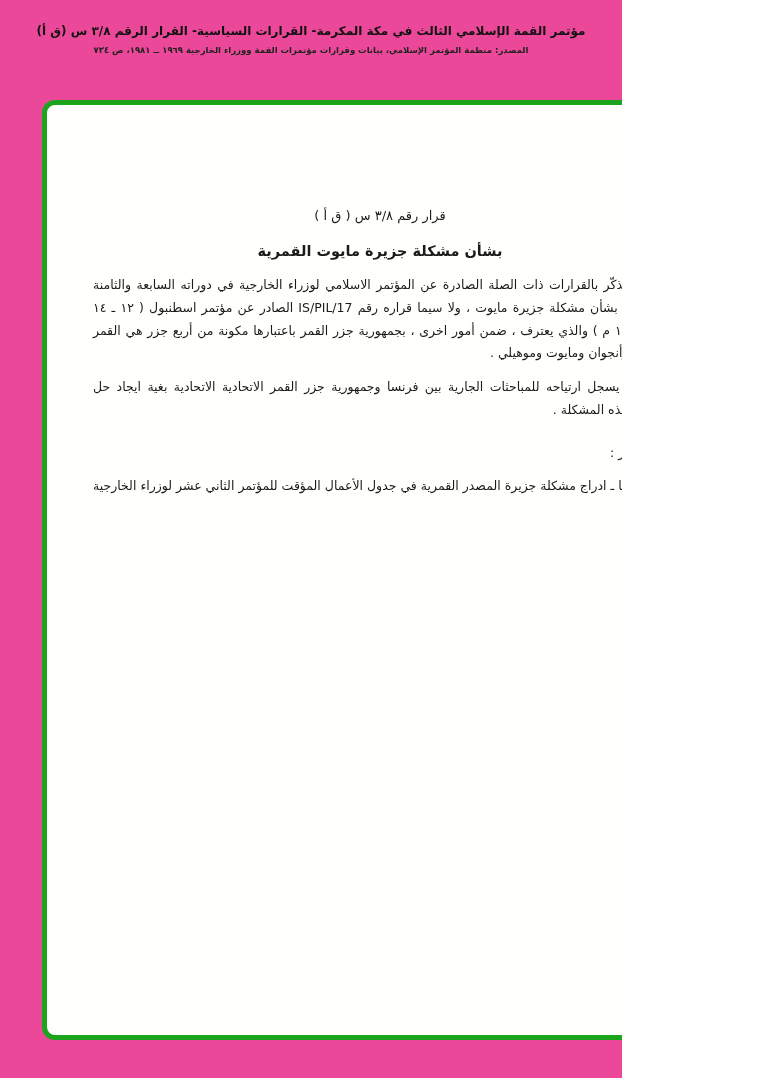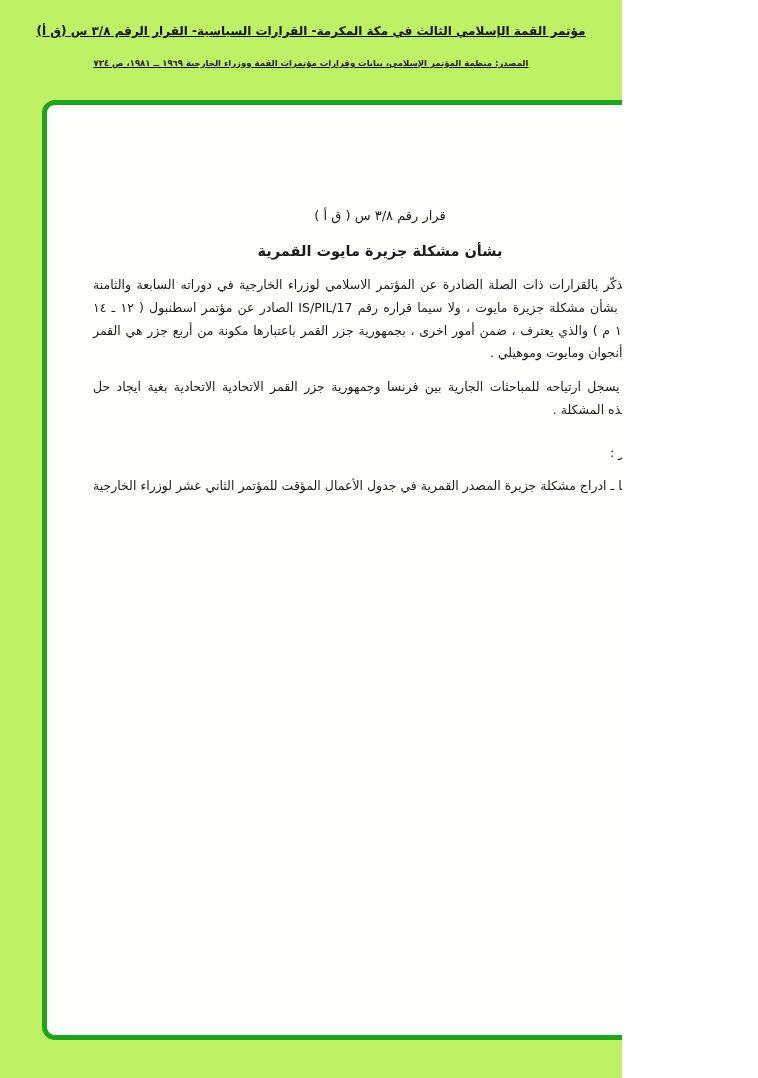--- a/index.html
+++ b/index.html
@@ -5,39 +5,38 @@
   * { margin: 0; padding: 0; box-sizing: border-box; }
   html, body {
     width: 758px;
     background: #ffffff;
     font-family: "DejaVu Sans", sans-serif;
   }
   .page {
     position: relative;
     width: 622px;
     height: 1078px;
-    background: #bef264;
+    background: #ec4899;
     overflow: hidden;
-    text-decoration: underline;
   }
   .doc-header {
     direction: rtl;
     text-align: center;
     padding-top: 24px;
     color: #111111;
   }
   .doc-header .line1 {
     font-weight: bold;
     font-size: 12px;
     letter-spacing: 0.2px;
   }
   .doc-header .line2 {
     font-weight: bold;
     font-size: 8.5px;
-    margin-top: 20px;
+    margin-top: 7px;
     color: #222222;
   }
   .scan-box {
     position: absolute;
     left: 42px;
     top: 100px;
     width: 676px;
     height: 940px;
     background: #fffffe;
     border: 5px solid #1ca51c;

